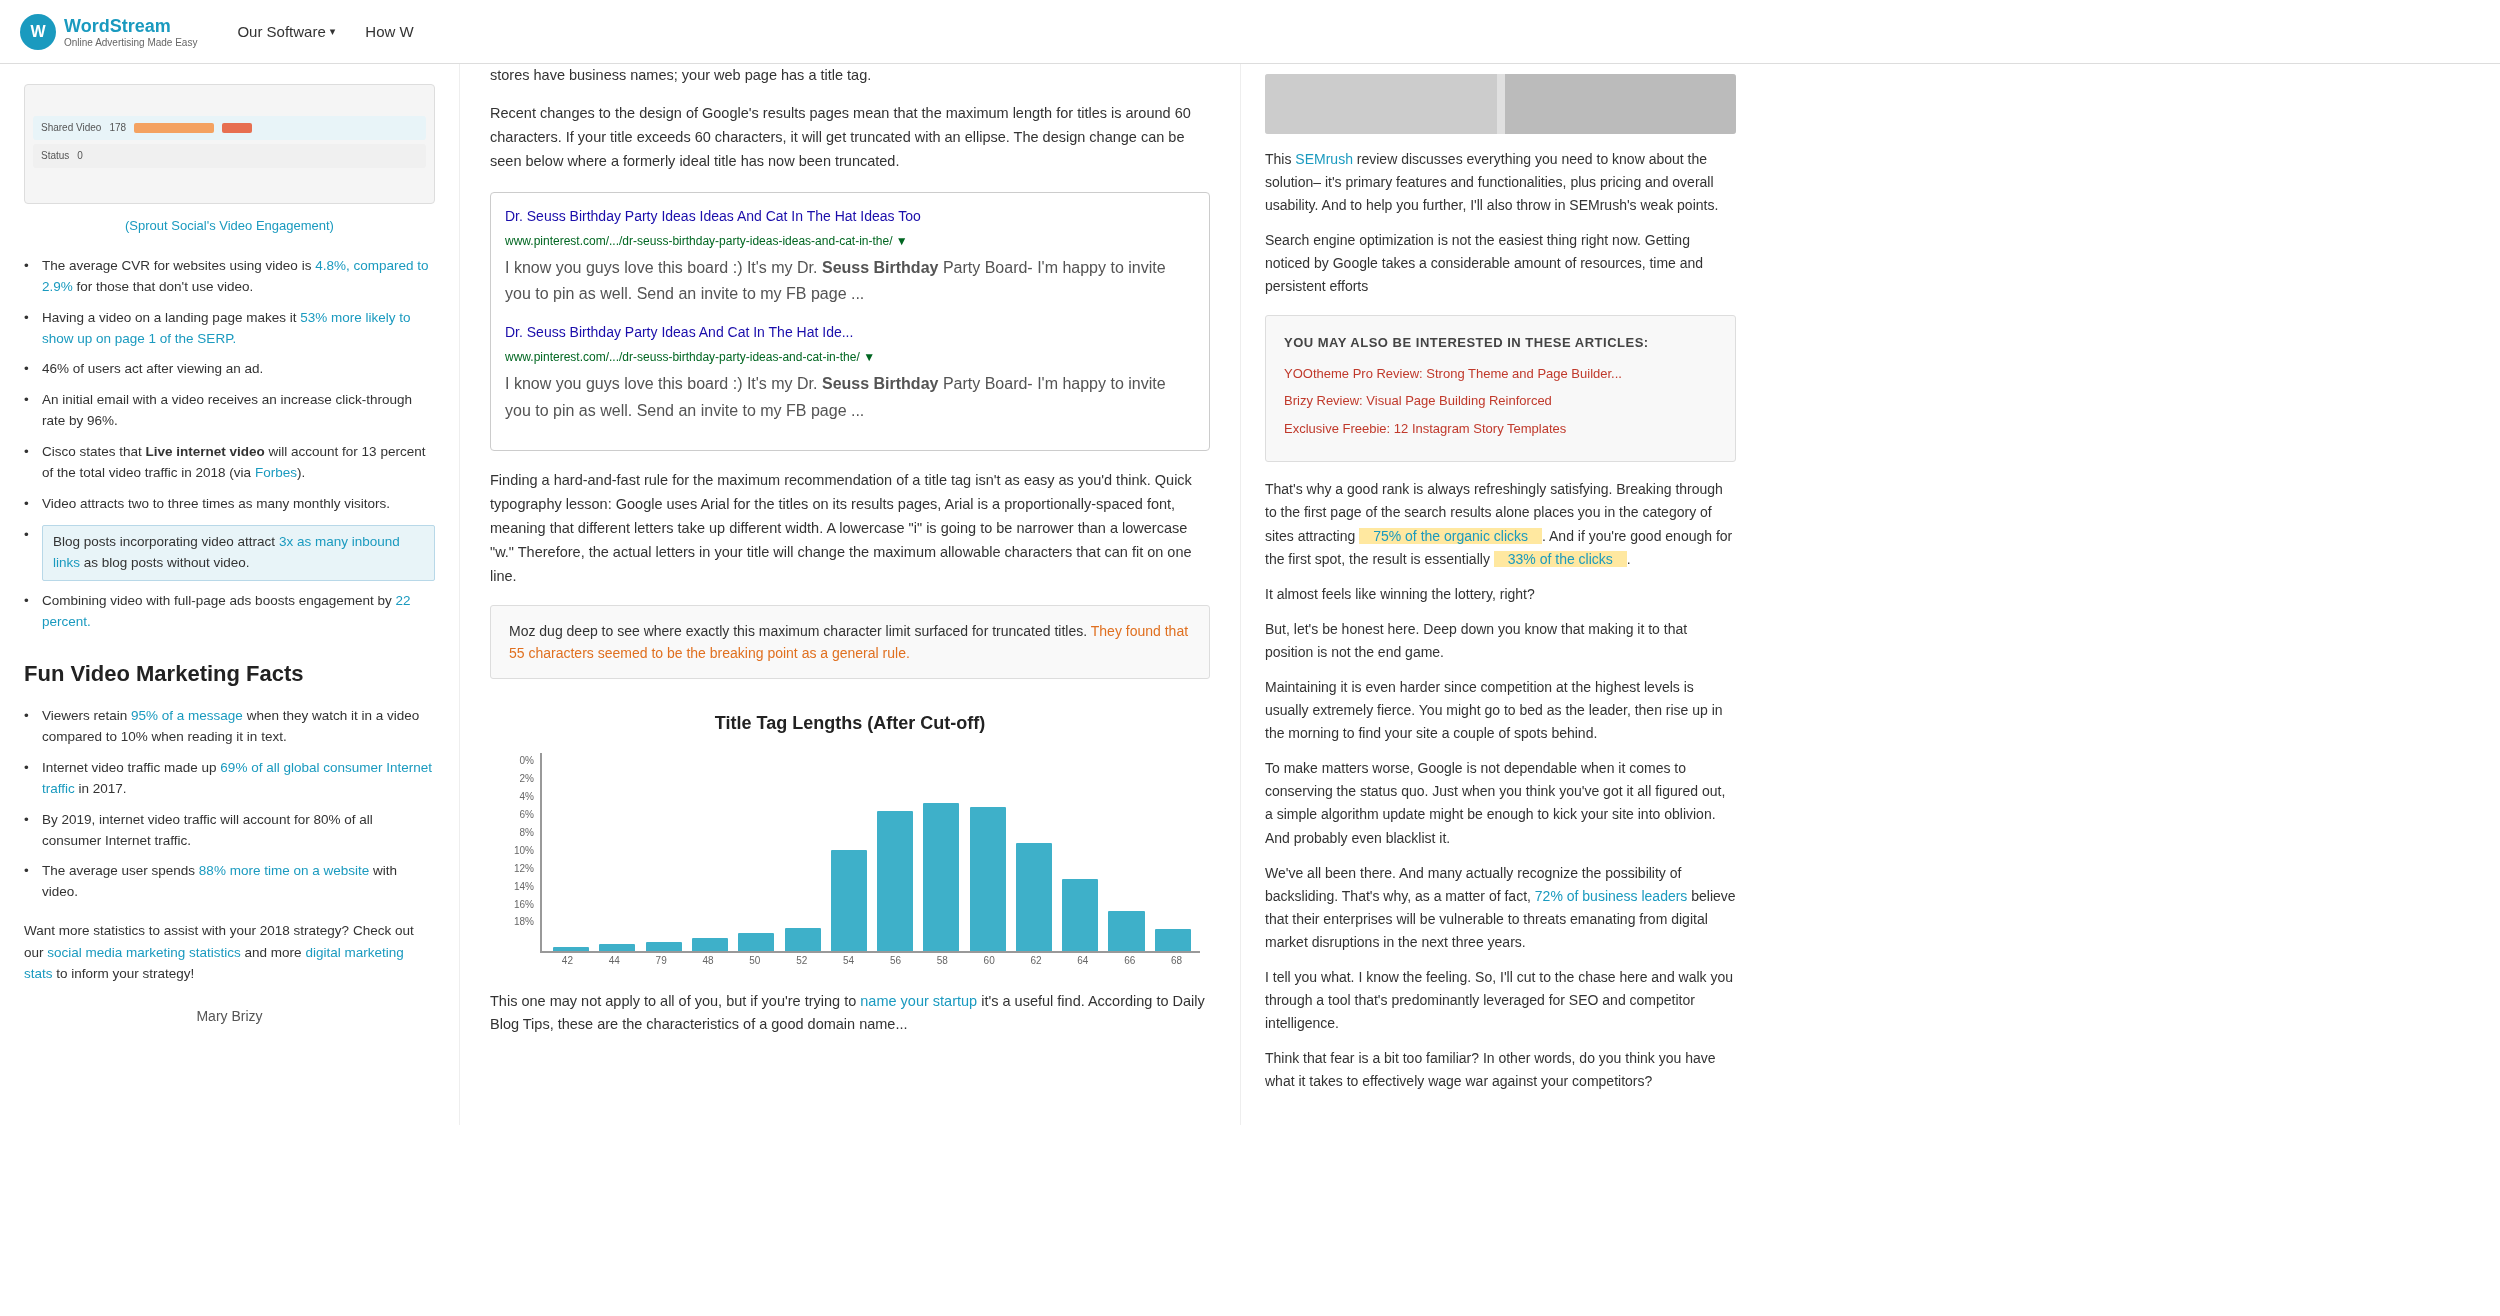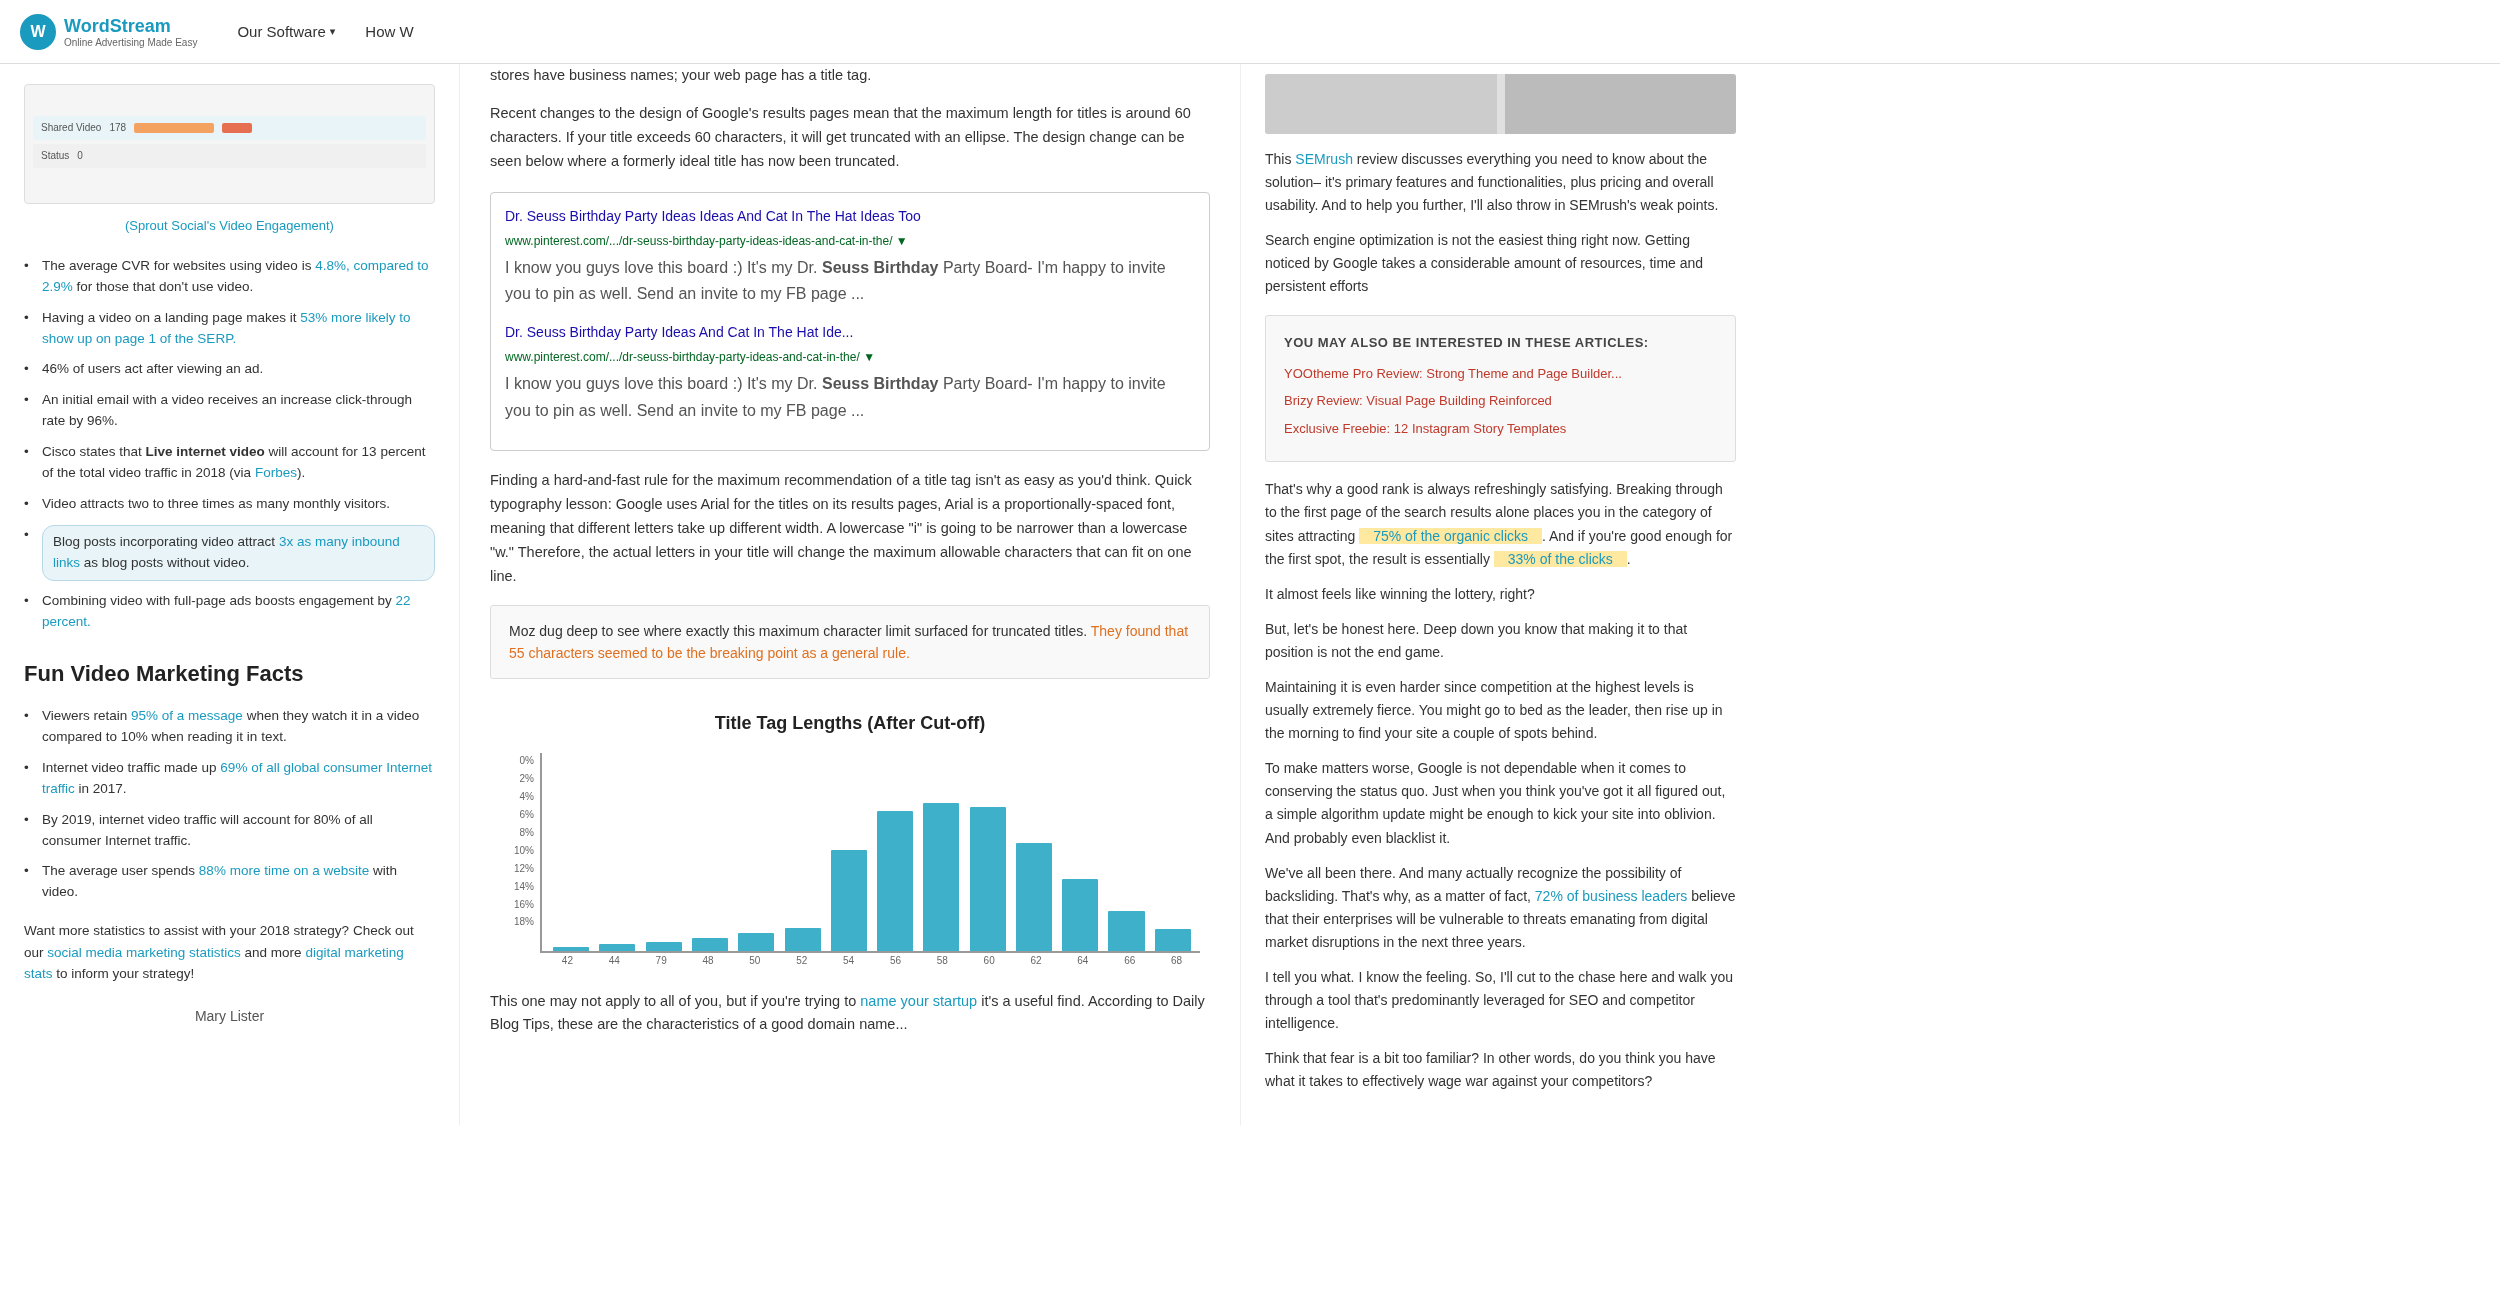--- a/index.html
+++ b/index.html
@@ -94,21 +94,21 @@
     }
     .bullet-list li::before {
       content: '•';
       position: absolute; left: 0;
       color: #333;
     }
     .highlight-box {
       background: #e8f4f8;
       border: 1px solid #b8d8e8;
       padding: 6px 10px;
-      border-radius: 12px;
+      border-radius: 2px;
     }
     .link { color: #1a9abf; text-decoration: none; }
     .bold { font-weight: bold; }
 
     .section-heading {
       font-size: 22px;
       font-weight: bold;
       color: #222;
       margin: 18px 0 10px 0;
     }
@@ -355,21 +355,21 @@
       <li>By 2019, internet video traffic will account for 80% of all consumer Internet traffic.</li>
       <li>
         The average user spends <a href="#" class="link">88% more time on a website</a> with video.
       </li>
     </ul>
 
     <p style="margin-top:12px; font-size:13.5px; line-height:1.6;">
       Want more statistics to assist with your 2018 strategy? Check out our <a href="#" class="link">social media marketing statistics</a> and more <a href="#" class="link">digital marketing stats</a> to inform your strategy!
     </p>
 
-    <p class="author-line">Mary Lister</p>
+    <p class="author-line">Mary Brizy</p>
   </div>
 
   <div class="mid-col">
     <p>stores have business names; your web page has a title tag.</p>
     <p>Recent changes to the design of Google's results pages mean that the maximum length for titles is around 60 characters. If your title exceeds 60 characters, it will get truncated with an ellipse. The design change can be seen below where a formerly ideal title has now been truncated.</p>
 
     <div class="search-result-mockup">
       <div class="search-result-item">
         <a href="#" class="search-title">Dr. Seuss Birthday Party Ideas Ideas And Cat In The Hat Ideas Too</a><br>
         <span class="search-url">www.pinterest.com/.../dr-seuss-birthday-party-ideas-ideas-and-cat-in-the/ ▼</span>

